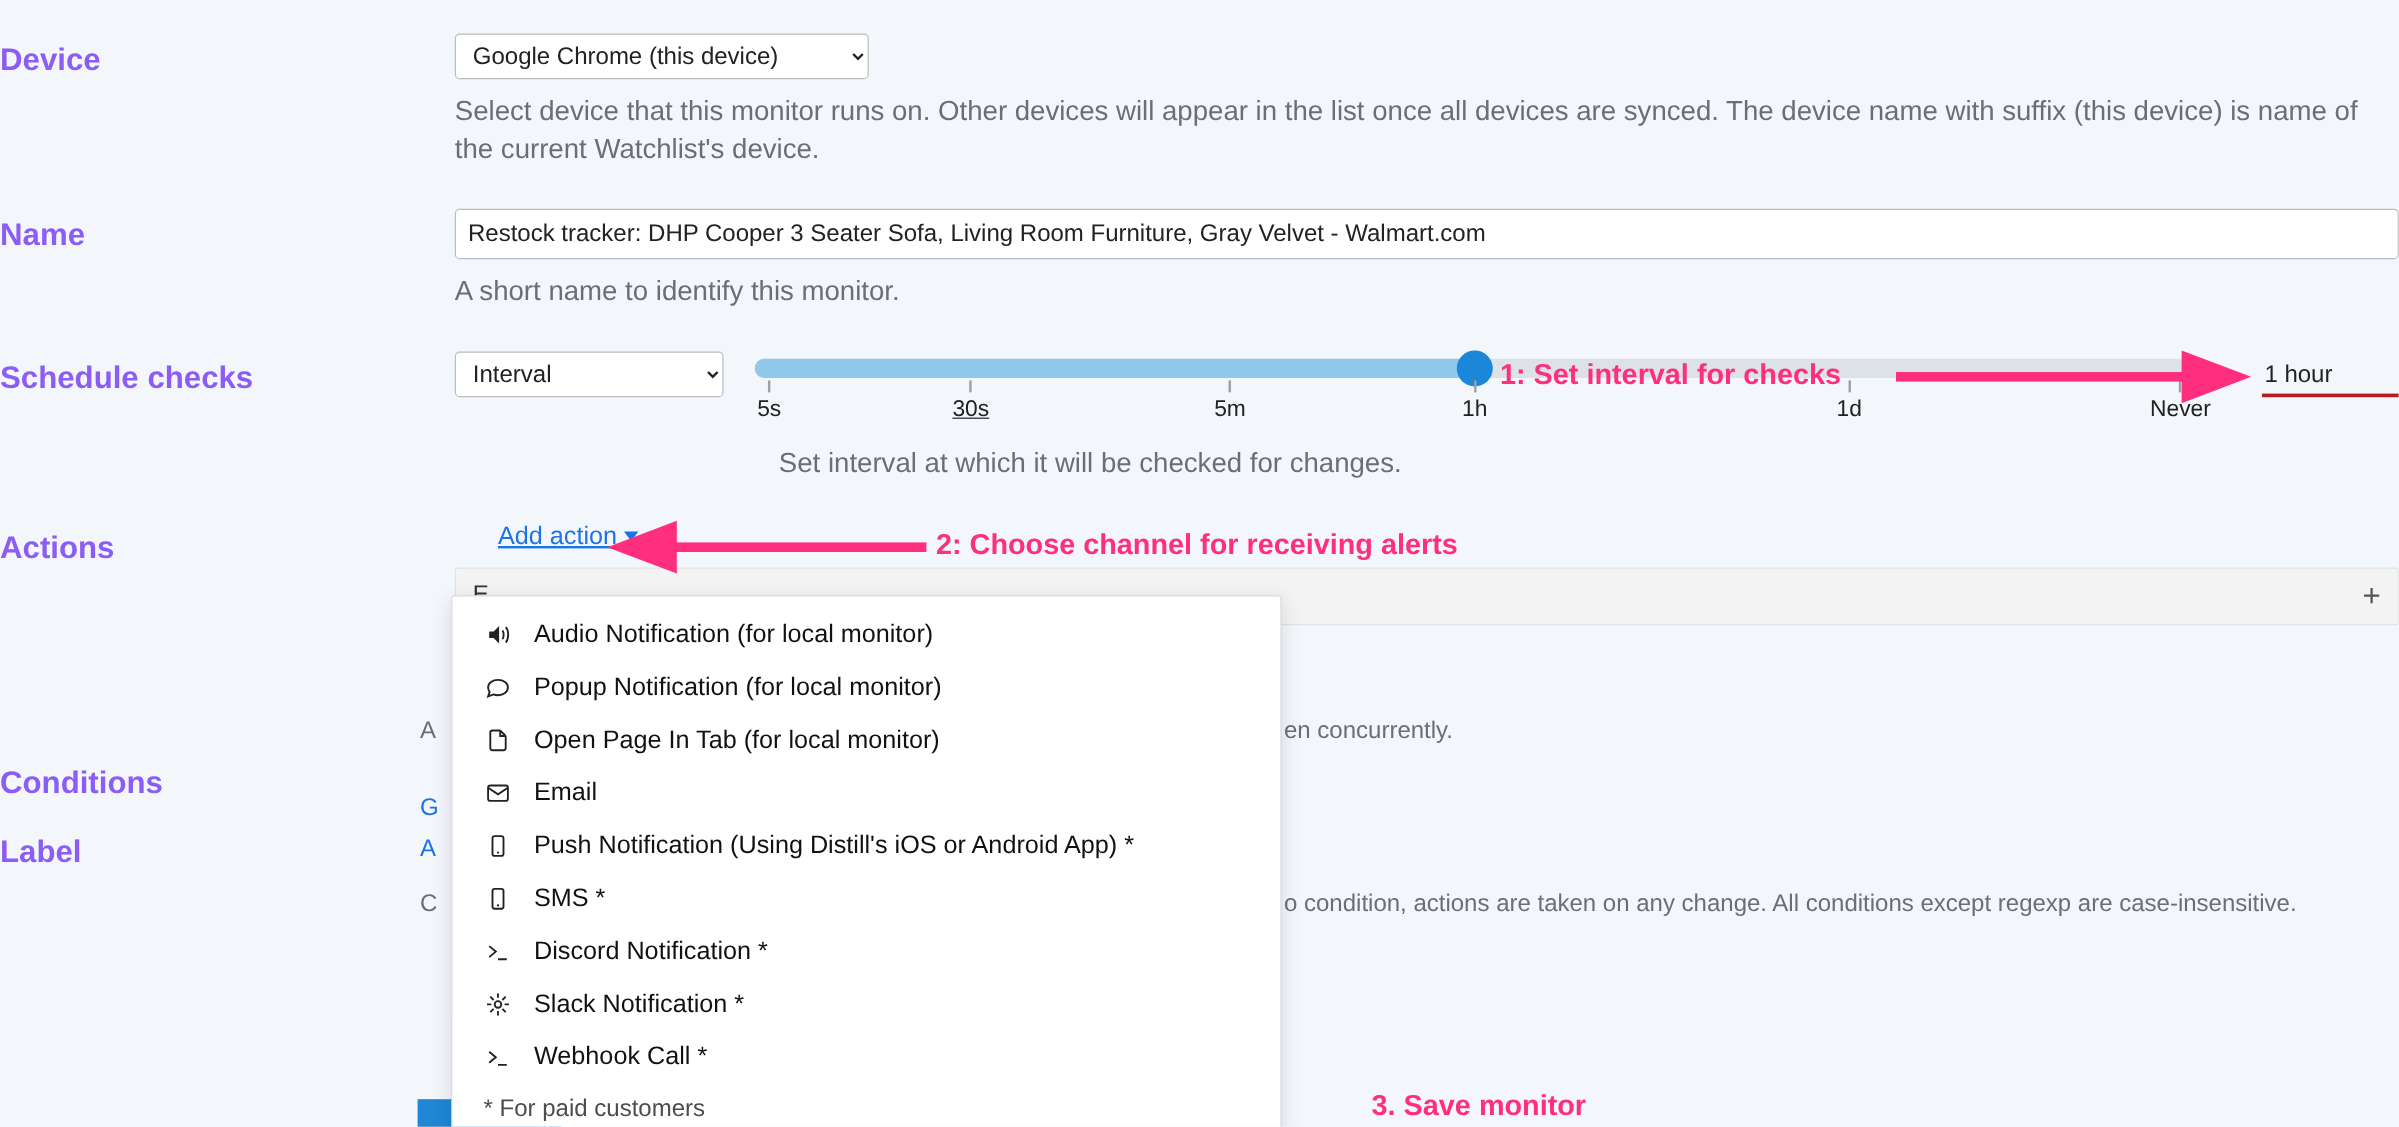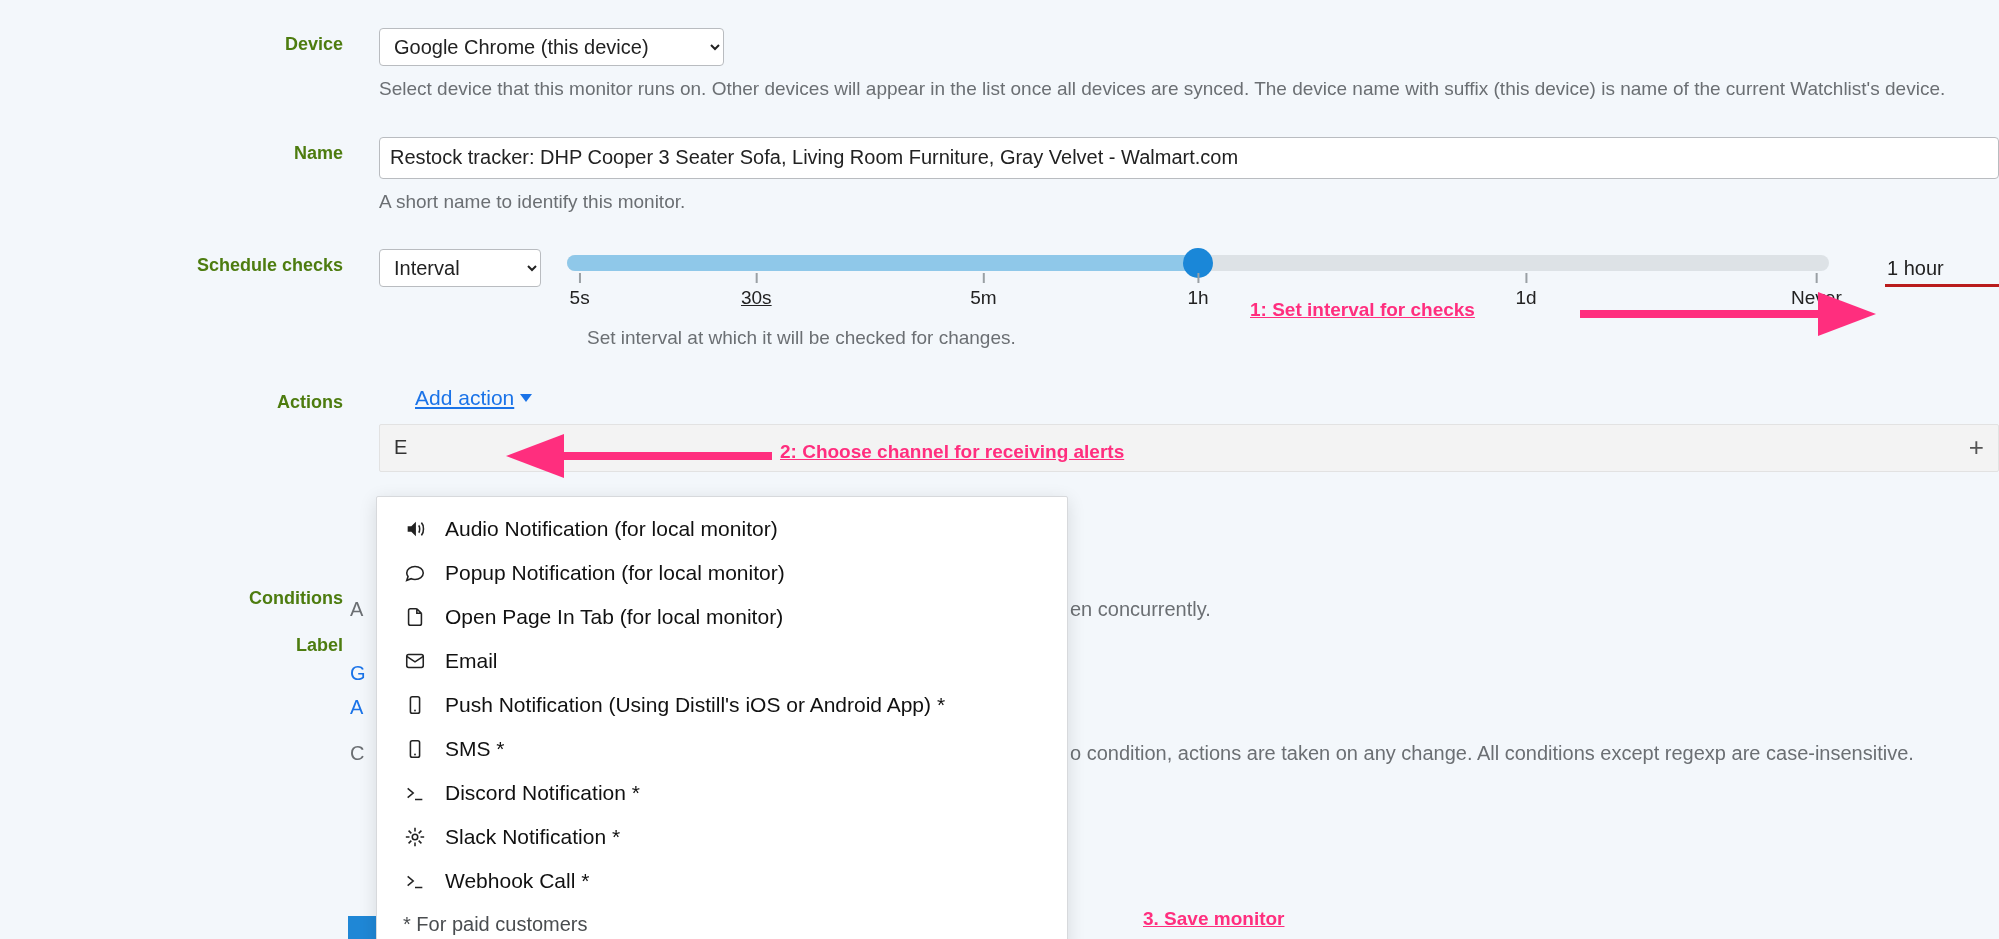--- a/index.html
+++ b/index.html
@@ -30,26 +30,25 @@
     padding-top:28px;
   }
   .row{
     display:flex;
     align-items:flex-start;
     margin-bottom:34px;
   }
   .label-col{
     width:343px;
     min-width:343px;
-    text-align:right;
     padding-right:36px;
     padding-top:6px;
     font-weight:700;
-    font-size:18px;
-    color:#4d7c0f;
+    font-size:26px;
+    color:#8b5cf6;
   }
   .field-col{
     flex:1;
     position:relative;
   }
   select.native,
   .select-box,
   .text-input{
     background:#fff;
     border:1px solid var(--field-border);
@@ -63,32 +62,32 @@
     appearance:auto;
     height:38px;
   }
   .text-input{
     width:100%;
     box-sizing:border-box;
     height:42px;
   }
   .helper{
     color:var(--muted);
-    font-size:19px;
+    font-size:23px;
     margin-top:10px;
     line-height:1.4;
   }
   
   .schedule-col{
     display:flex;
     align-items:flex-start;
     gap:26px;
   }
   .schedule-select{
-    width:162px;
+    width:224px;
     height:38px;
   }
   .slider-wrap{
     flex:1;
     margin-right:30px;
   }
   .slider-track{
     position:relative;
     height:16px;
     border-radius:8px;
@@ -216,25 +215,24 @@
   .dropdown-note{
     padding:10px 26px 0;
     font-size:20px;
     color:#4a4d50;
   }
   
   .anno{
     position:absolute;
     color:var(--accent);
     font-weight:800;
-    font-size:19px;
+    font-size:24px;
     white-space:nowrap;
     pointer-events:none;
     z-index:80;
-    text-decoration:underline;
   }
   .arrow-head{
     position:absolute;
     pointer-events:none;
     z-index:79;
   }
   .arrow-right{
     width:0;height:0;
     border-top:22px solid transparent;
     border-bottom:22px solid transparent;

